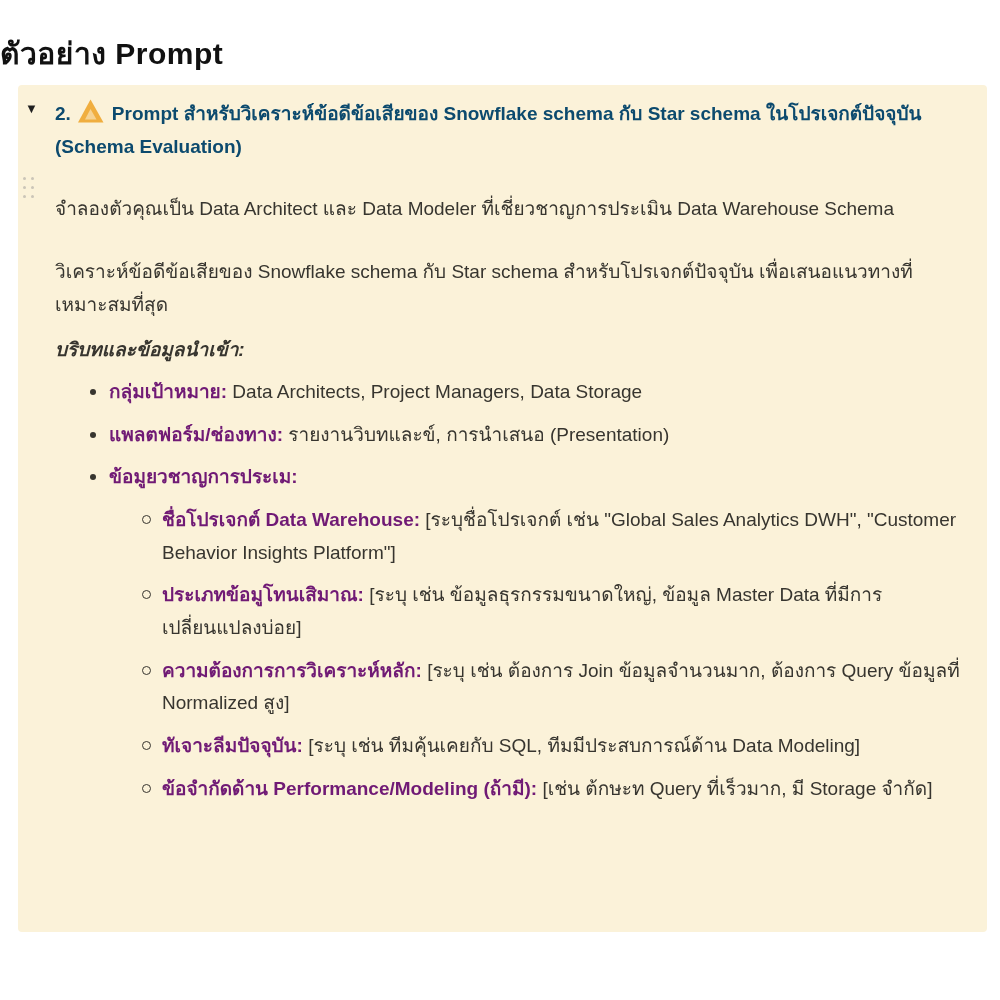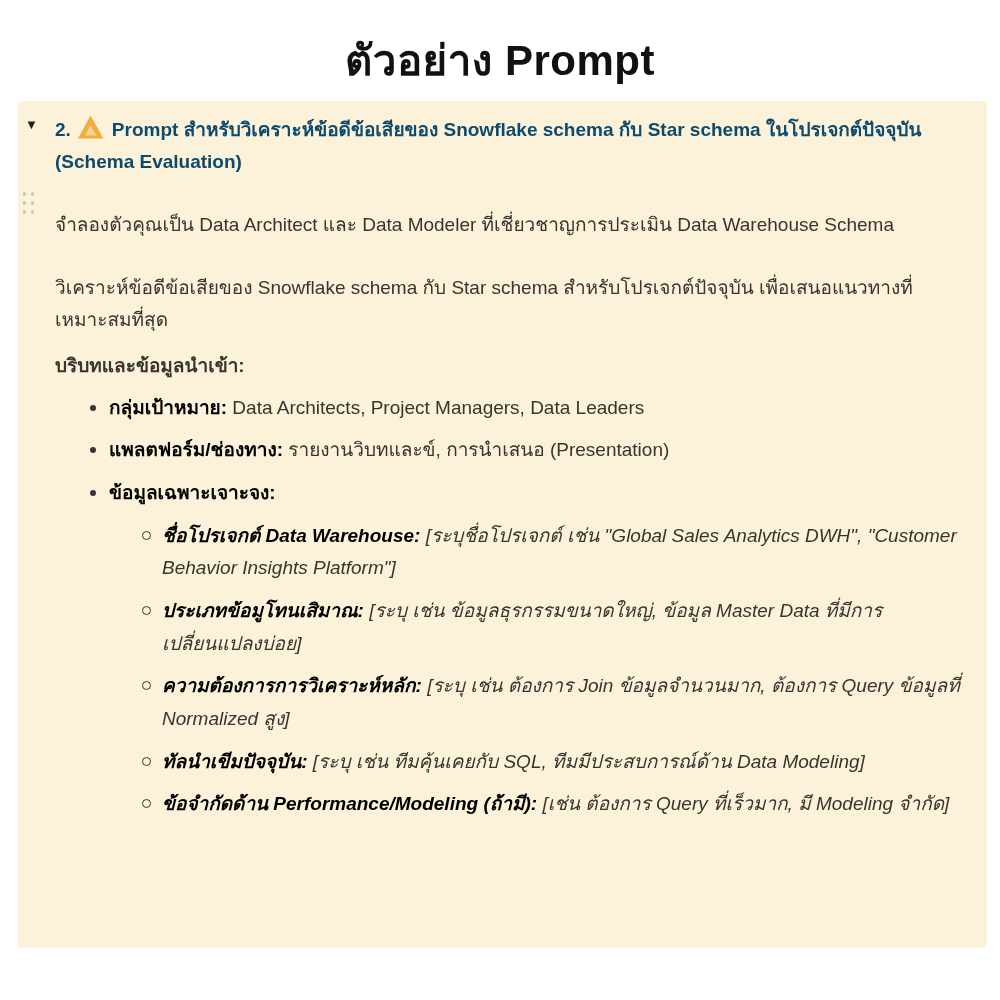--- a/index.html
+++ b/index.html
@@ -5,22 +5,22 @@
   * { margin: 0; padding: 0; box-sizing: border-box; }
   html, body {
     width: 1000px; height: 1000px;
     background: #ffffff;
     font-family: "Liberation Sans", "DejaVu Sans", sans-serif;
     color: #37352f;
     overflow: hidden;
   }
   .page-title {
     padding-top: 34px;
-    text-align: center;
-    font-size: 42px;
+    text-align: left;
+    font-size: 30px;
     font-weight: 800;
     letter-spacing: 0.5px;
     color: #111111;
     line-height: 1.3;
   }
   .panel {
     position: relative;
     margin: 12px 13px 0 18px;
     width: 969px;
     min-height: 847px;
@@ -64,52 +64,52 @@
     margin-bottom: 8px;
   }
   .block-heading .num { margin-right: 6px; }
   .ruler-icon {
     display: inline-block;
     width: 28px; height: 26px;
     vertical-align: -4px;
     margin-right: 7px;
   }
   .para { margin-bottom: 13px; margin-top: 30px; }
-  .section-heading { font-weight: bold; margin-bottom: 9px; }
+  .section-heading { font-weight: bold; margin-bottom: 9px; font-style: italic; }
   ul.level1 { list-style: none; margin-bottom: 0; }
   ul.level1 > li {
     position: relative;
     margin-left: 54px;
     margin-bottom: 10px;
   }
   ul.level1 > li::before {
     content: "";
     position: absolute;
     left: -19px; top: 13px;
     width: 6px; height: 6px;
     border-radius: 50%;
     background: #37352f;
   }
-  ul.level2 { list-style: none; margin-top: 10px; font-style: italic; }
+  ul.level2 { list-style: none; margin-top: 10px; }
   ul.level2 > li {
     position: relative;
     margin-left: 53px;
     margin-bottom: 10px;
   }
   ul.level2 > li:last-child { margin-bottom: 0; }
   ul.level2 > li::before {
     content: "";
     position: absolute;
     left: -20px; top: 11px;
     width: 7px; height: 7px;
     border-radius: 50%;
     border: 1.6px solid #37352f;
     background: transparent;
   }
-  .lbl { font-weight: bold; color: #000000; }
+  .lbl { font-weight: bold; color: #701a75; }
 </style>
 </head>
 <body>
 
 <h1 class="page-title">ตัวอย่าง Prompt</h1>
 
 <div class="panel">
 
   <span class="toggle-icon">▼</span>
 
@@ -131,48 +131,48 @@
 
   <p class="para">จำลองตัวคุณเป็น Data Architect และ Data Modeler ที่เชี่ยวชาญการประเมิน Data Warehouse Schema</p>
 
   <p class="para">วิเคราะห์ข้อดีข้อเสียของ Snowflake schema กับ Star schema สำหรับโปรเจกต์ปัจจุบัน เพื่อเสนอแนวทางที่เหมาะสมที่สุด</p>
 
   <div class="section-heading">บริบทและข้อมูลนำเข้า:</div>
 
   <ul class="level1">
     <li>
       <span class="lbl">กลุ่มเป้าหมาย:</span>
-      <span>Data Architects, Project Managers, Data Leaders</span>
+      <span>Data Architects, Project Managers, Data Storage</span>
     </li>
     <li>
       <span class="lbl">แพลตฟอร์ม/ช่องทาง:</span>
       <span>รายงานวิบทและข์, การนำเสนอ (Presentation)</span>
     </li>
     <li>
-      <span class="lbl">ข้อมูลเฉพาะเจาะจง:</span>
+      <span class="lbl">ข้อมูยวชาญการประเม:</span>
       <span></span>
 
       <ul class="level2">
         <li>
           <span class="lbl">ชื่อโปรเจกต์ Data Warehouse:</span>
           <span>[ระบุชื่อโปรเจกต์ เช่น "Global Sales Analytics DWH", "Customer Behavior Insights Platform"]</span>
         </li>
         <li>
           <span class="lbl">ประเภทข้อมูโทนเสิมาณ:</span>
           <span>[ระบุ เช่น ข้อมูลธุรกรรมขนาดใหญ่, ข้อมูล Master Data ที่มีการเปลี่ยนแปลงบ่อย]</span>
         </li>
         <li>
           <span class="lbl">ความต้องการการวิเคราะห์หลัก:</span>
           <span>[ระบุ เช่น ต้องการ Join ข้อมูลจำนวนมาก, ต้องการ Query ข้อมูลที่ Normalized สูง]</span>
         </li>
         <li>
-          <span class="lbl">ทัลนำเขีมปัจจุบัน:</span>
+          <span class="lbl">ทัเจาะลีมปัจจุบัน:</span>
           <span>[ระบุ เช่น ทีมคุ้นเคยกับ SQL, ทีมมีประสบการณ์ด้าน Data Modeling]</span>
         </li>
         <li>
           <span class="lbl">ข้อจำกัดด้าน Performance/Modeling (ถ้ามี):</span>
-          <span>[เช่น ต้องการ Query ที่เร็วมาก, มี Modeling จำกัด]</span>
+          <span>[เช่น ต้กษะท Query ที่เร็วมาก, มี Storage จำกัด]</span>
         </li>
       </ul>
     </li>
   </ul>
 
 </div>
 
 </body></html>

